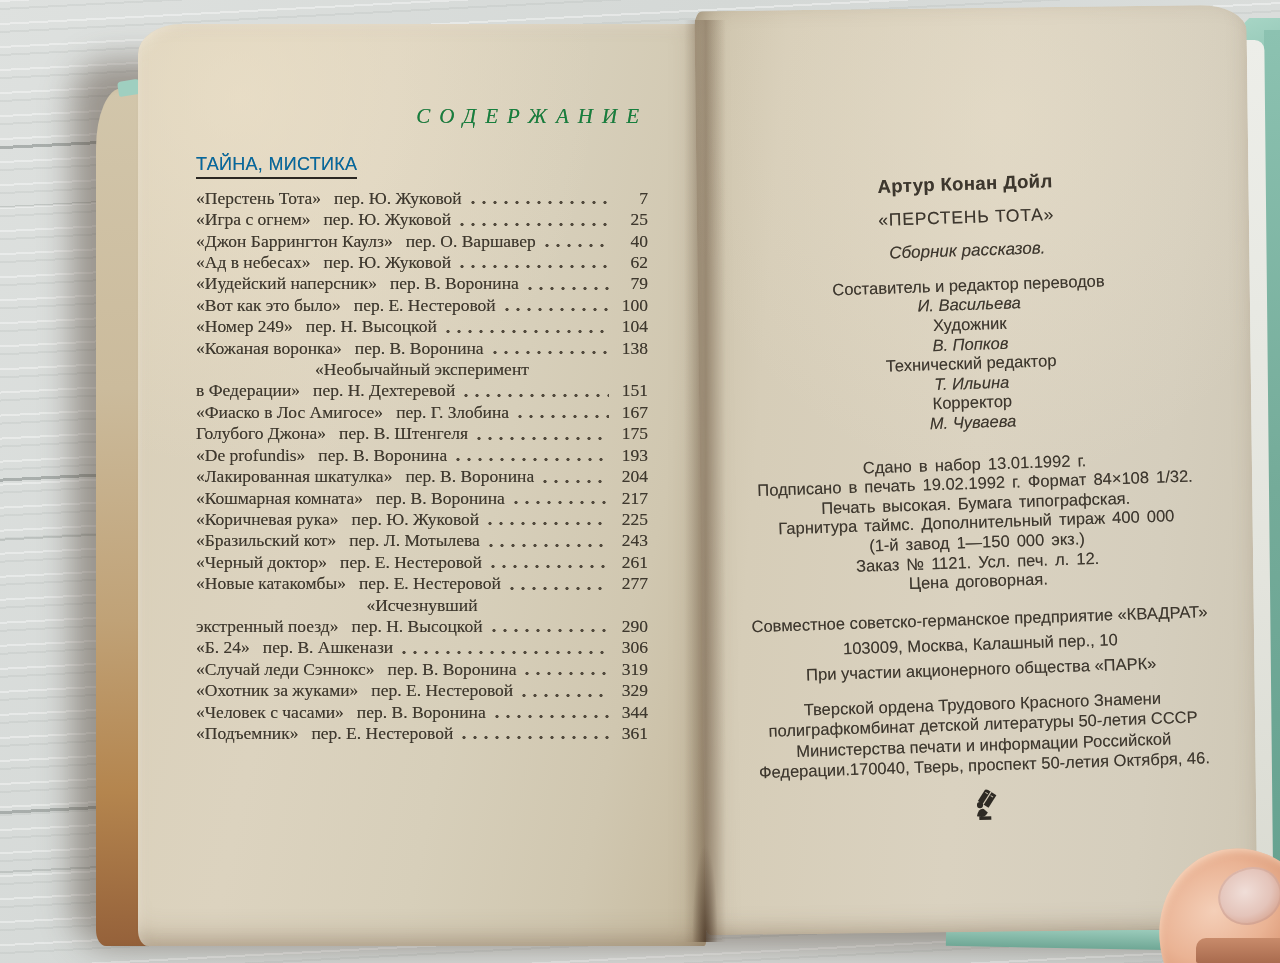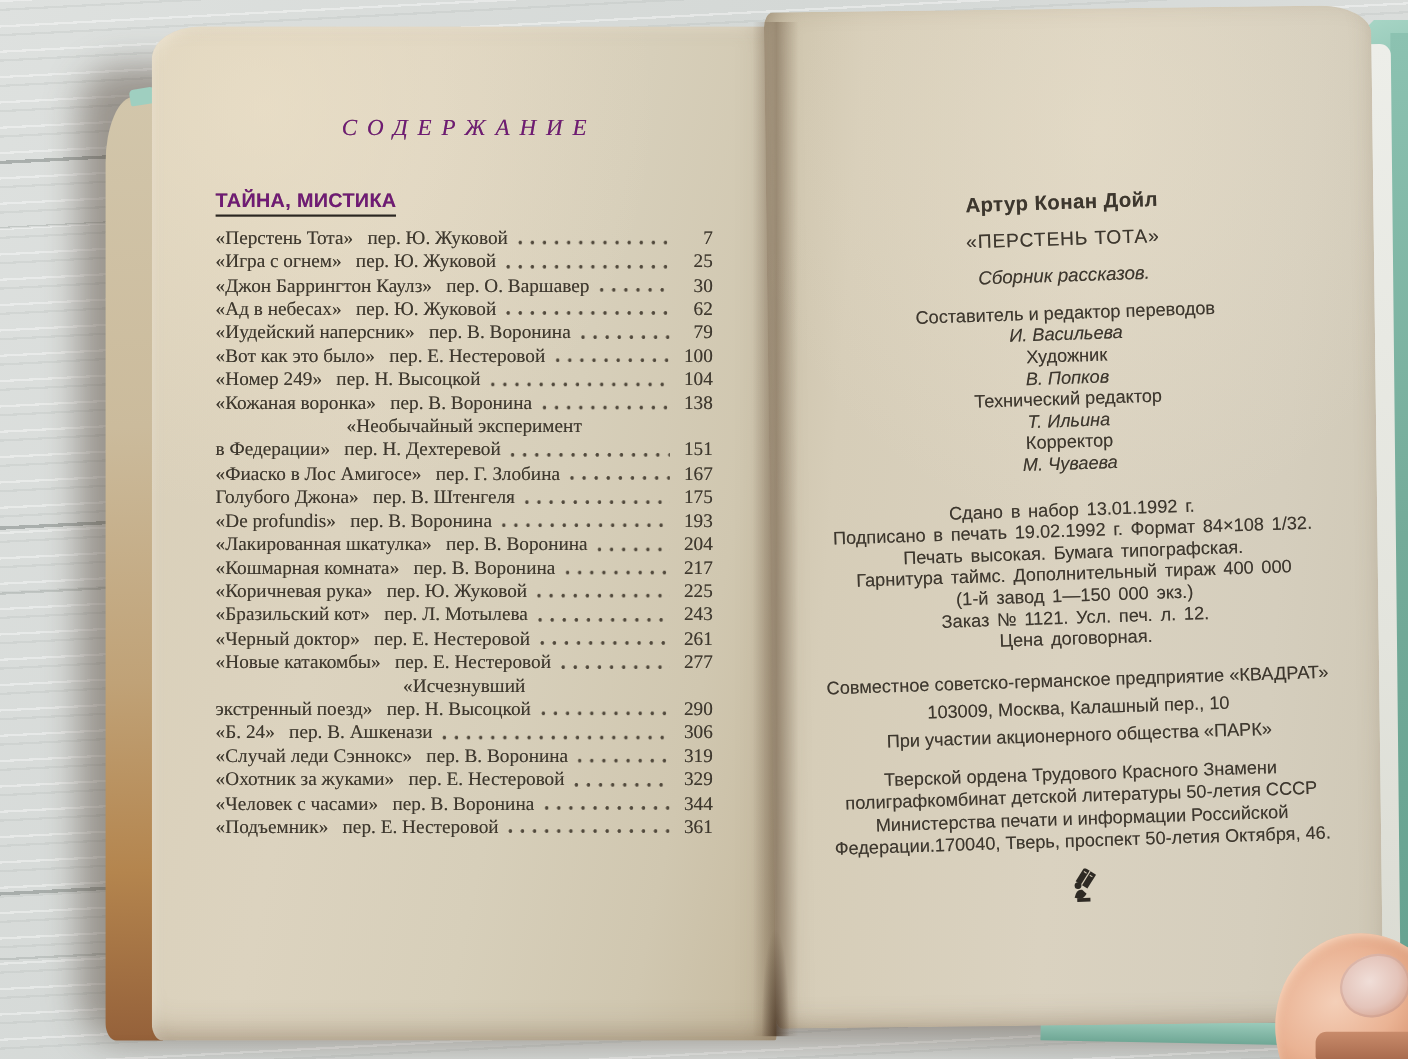--- a/index.html
+++ b/index.html
@@ -49,22 +49,22 @@
     background:radial-gradient(75% 70% at 42% 38%,#f4cfb8 0%,#eab394 48%,#d99673 78%,#c9805f 100%);
     box-shadow:inset 0 6px 10px -4px rgba(255,235,215,.8);}
   .thumb-nail{position:absolute;left:1218px;top:868px;width:64px;height:56px;border-radius:48%;transform:rotate(-22deg);
     background:radial-gradient(70% 70% at 45% 40%,#f0ded8 0%,#e4c4ba 60%,#d8a794 90%);
     box-shadow:inset 0 0 0 2px rgba(200,150,130,.35);}
   .finger-corner{position:absolute;left:1196px;top:938px;width:84px;height:25px;background:linear-gradient(180deg,#c88b6b,#a96b4e);border-radius:10px 0 0 2px;}
 
   
   .toc{position:absolute;left:196px;top:106px;width:452px;color:#3e382e;font-family:"Liberation Serif",serif;font-size:17.5px;line-height:21.4px;
     text-shadow:0 0 .5px rgba(62,56,46,.55);}
-  .toc-title{font-style:italic;font-size:21px;letter-spacing:9px;padding-left:9px;text-align:center;color:#701a75;margin-bottom:20px;}
-  .sec-header{display:inline-block;font-family:"Liberation Sans",sans-serif;font-weight:bold;font-size:18px;letter-spacing:.3px;color:#701a75;
+  .toc-title{font-style:italic;font-size:21px;letter-spacing:9px;padding-left:9px;text-align:right;color:#15803d;margin-bottom:2px;}
+  .sec-header{display:inline-block;font-family:"Liberation Sans",sans-serif;font-weight:normal;font-size:18px;letter-spacing:.3px;color:#0369a1;
     border-bottom:2.5px solid #2b2722;padding-bottom:1px;margin:0 0 9px 0;}
   .sec1 .sec-header{margin-top:25px;}
   .sec2 .sec-header{margin-top:17px;}
   .eline{display:flex;align-items:baseline;white-space:nowrap;}
   .tr{margin-left:13px;}
   .leader{flex:1;min-width:12px;margin:0 5px 4px 9px;height:5px;align-self:flex-end;
     background-image:radial-gradient(circle at 2px 2.5px,#51493c 1.35px,rgba(81,73,60,0) 1.9px);
     background-size:11px 5px;background-repeat:repeat-x;background-position:left bottom;}
   .pg{min-width:34px;text-align:right;}
   .pre{white-space:nowrap;text-align:center;}
@@ -116,21 +116,21 @@
           <div class="eline">
             <span class="t">«Игра с огнем»</span>
             <span class="tr">пер. Ю. Жуковой</span>
             <span class="leader"></span>
             <span class="pg">25</span>
           </div>
           <div class="eline">
             <span class="t">«Джон Баррингтон Каулз»</span>
             <span class="tr">пер. О. Варшавер</span>
             <span class="leader"></span>
-            <span class="pg">30</span>
+            <span class="pg">40</span>
           </div>
           <div class="eline">
             <span class="t">«Ад в небесах»</span>
             <span class="tr">пер. Ю. Жуковой</span>
             <span class="leader"></span>
             <span class="pg">62</span>
           </div>
           <div class="eline">
             <span class="t">«Иудейский наперсник»</span>
             <span class="tr">пер. В. Воронина</span>

